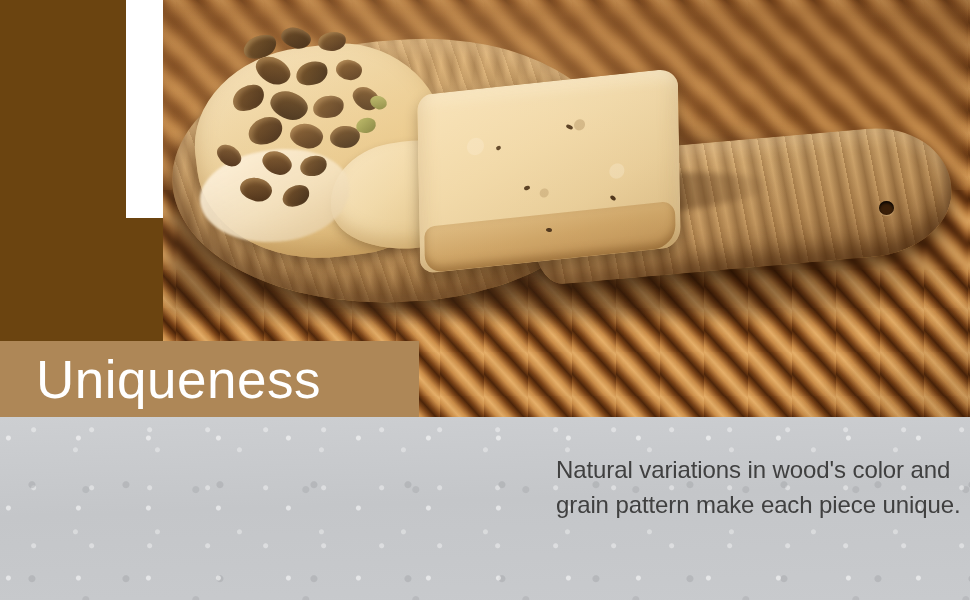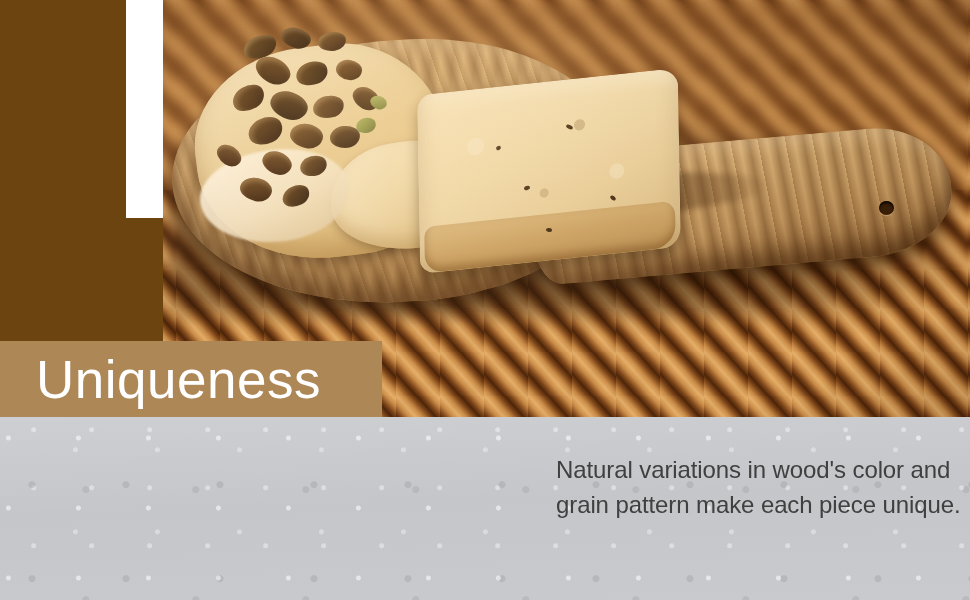--- a/index.html
+++ b/index.html
@@ -228,21 +228,21 @@
     position:absolute;
     left:126px; top:0;
     width:37px; height:218px;
     background:#FFFFFF;
   }
 
   
   .title-banner {
     position:absolute;
     left:0; top:341px;
-    width:382px; height:76px;
+    width:419px; height:76px;
     display:flex; align-items:center;
   }
   .title-text {
     margin-left:36px;
     color:#FFFFFF;
     font-family:"Liberation Sans", sans-serif;
     font-size:53px;
     font-weight:300;
     letter-spacing:0.5px;
     line-height:1;

